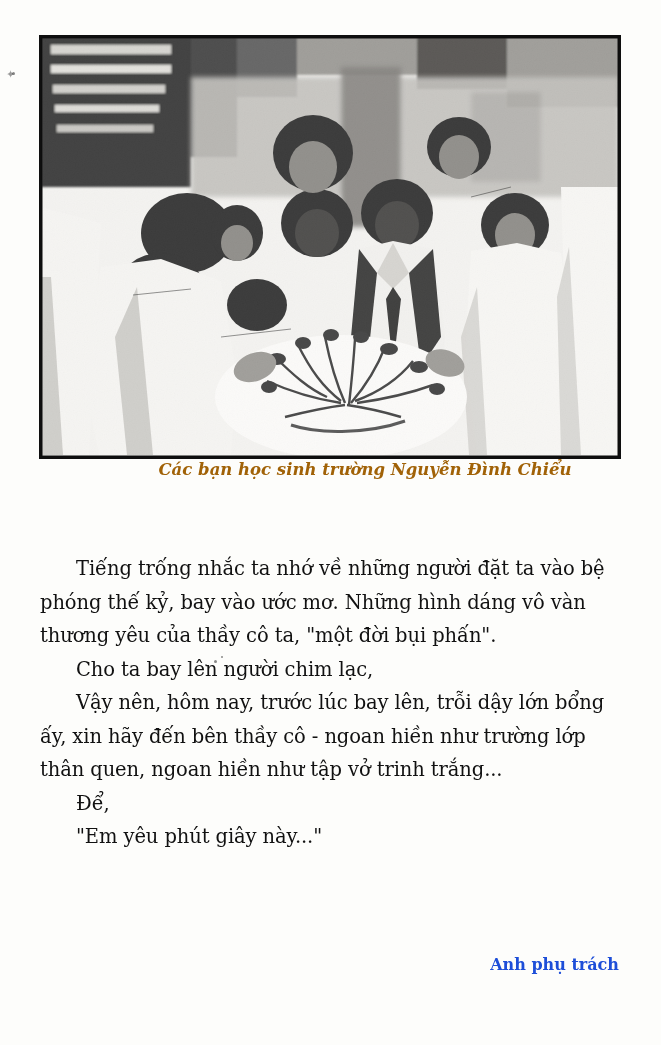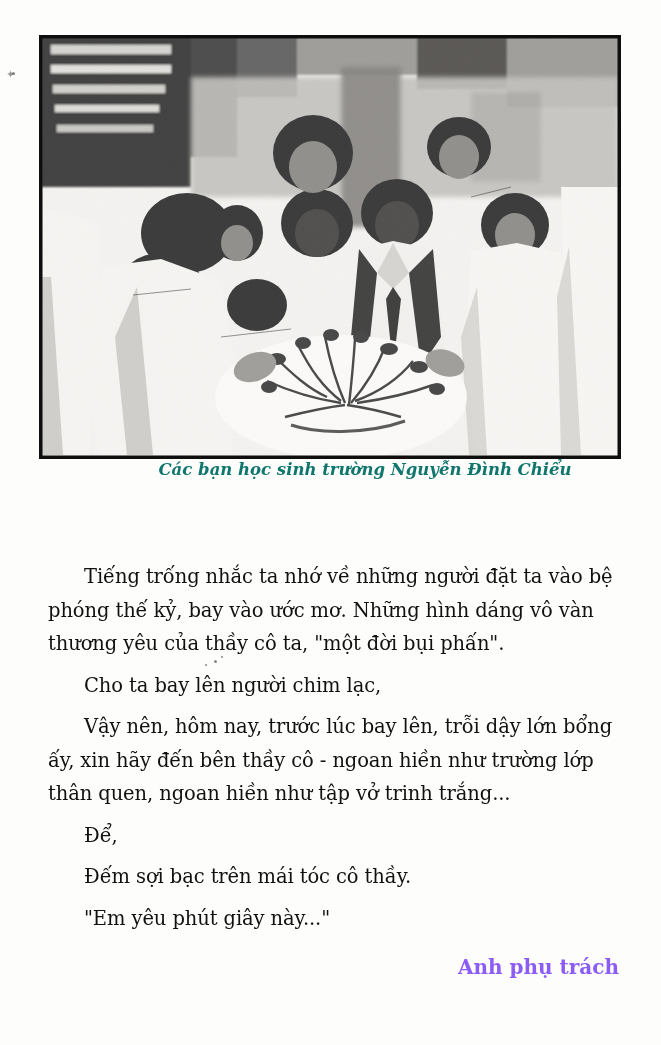--- a/index.html
+++ b/index.html
@@ -62,48 +62,48 @@
   .caption {
     position: absolute;
     left: 130px;
     top: 458px;
     width: 470px;
     text-align: center;
     font-family: "DejaVu Serif", serif;
     font-style: italic;
     font-size: 16.5px;
     line-height: 23px;
-    color: #0f766e;
+    color: #a16207;
     font-weight: 600;
   }
 
   .body-text {
     position: absolute;
     left: 40px;
     top: 552px;
     width: 584px;
     font-family: "DejaVu Serif", serif;
     font-size: 19.5px;
     line-height: 33.5px;
     color: #111111;
     letter-spacing: -0.1px;
   }
   .body-text p {
-    margin: 8px;
+    margin: 0;
     text-indent: 36px;
   }
 
   .signature {
     position: absolute;
     right: 42px;
     top: 955px;
     font-family: "DejaVu Serif", serif;
     font-weight: 700;
-    font-size: 20px;
-    color: #8b5cf6;
+    font-size: 16px;
+    color: #1d4ed8;
   }
 
   .edge-mark {
     position: absolute;
     left: 6px;
     top: 70px;
     width: 9px;
     height: 9px;
     color: #9a9a9a;
     font-size: 11px;
@@ -266,21 +266,20 @@
 
   <div class="caption">
     <div>Các bạn học sinh trường Nguyễn Đình Chiểu</div>
   </div>
 
   <div class="body-text">
     <p>Tiếng trống nhắc ta nhớ về những người đặt ta vào bệ phóng thế kỷ, bay vào ước mơ. Những hình dáng vô vàn thương yêu của thầy cô ta, "một đời bụi phấn".</p>
     <p>Cho ta bay lên người chim lạc,</p>
     <p>Vậy nên, hôm nay, trước lúc bay lên, trỗi dậy lớn bổng ấy, xin hãy đến bên thầy cô - ngoan hiền như trường lớp thân quen, ngoan hiền như tập vở trinh trắng...</p>
     <p>Để,</p>
-    <p>Đếm sợi bạc trên mái tóc cô thầy.</p>
     <p>"Em yêu phút giây này..."</p>
   </div>
 
   <div class="signature">Anh phụ trách</div>
 
   <div class="speck" style="left:214px; top:660px; width:3px; height:3px;"></div>
   <div class="speck" style="left:221px; top:656px; width:2px; height:2px;"></div>
   <div class="speck" style="left:205px; top:664px; width:2px; height:2px;"></div>
   <div class="speck" style="left:12px; top:72px; width:3px; height:3px;"></div>
 </div>

